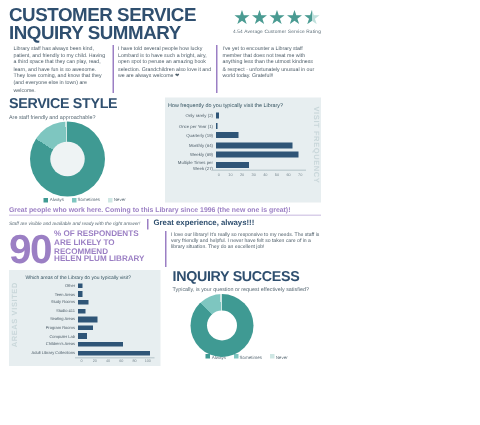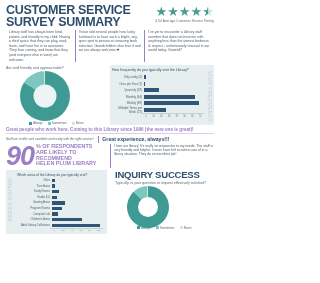--- a/index.html
+++ b/index.html
@@ -58,21 +58,21 @@
   .banner{padding:2px 6px 0 6px;}
   .banner-main{font-size:4.6px;font-weight:bold;color:#9b7fc4;}
   .banner-sub{display:flex;align-items:center;gap:4px;margin-top:1px;border-top:0.6px solid #d9cfe9;padding-top:1.5px;}
   .banner-sub .s1{font-size:3.2px;color:#5a6b76;font-style:italic;flex:0 0 auto;}
   .banner-sub .sep{width:0.8px;height:7px;background:#9b7fc4;}
   .banner-sub .s2{font-size:5.2px;font-weight:bold;color:#2f4f6f;}
 
   
   .rec{display:flex;padding:1px 6px 0 6px;gap:3px;}
   .rec-left{width:101px;display:flex;align-items:center;gap:2px;}
-  .big90{font-size:27px;font-weight:bold;color:#9b7fc4;line-height:24px;letter-spacing:-1px;font-style:italic;}
+  .big90{font-size:27px;font-weight:bold;color:#9b7fc4;line-height:24px;letter-spacing:-1px;}
   .rec-lines{color:#9b7fc4;font-weight:bold;font-size:5.4px;line-height:5.6px;}
   .rec-right{flex:1;display:flex;gap:3px;}
   .rec-quote{font-size:3.4px;line-height:4.4px;color:#4d5d68;border-left:0.8px solid #9b7fc4;padding-left:3px;}
 
   
   .bottom{display:flex;padding:2px 6px 4px 6px;gap:8px;}
   .bl{width:101px;background:#e7eef0;position:relative;padding:3px 4px 2px 2px;box-sizing:border-box;}
   .areas-v{position:absolute;left:1px;top:8px;writing-mode:vertical-rl;transform:rotate(180deg);
            font-size:5px;font-weight:bold;color:#c9d7da;letter-spacing:0.4px;}
   .bl-q{font-size:3.3px;color:#33525f;margin-left:9px;margin-bottom:1px;}
@@ -89,38 +89,39 @@
                  width:20px;height:20px;border-radius:50%;background:#ffffff;}
 </style>
 </head>
 <body>
 
 <div class="page">
 
   <div class="header">
     <div class="title">
       <span class="l1">CUSTOMER SERVICE</span>
-      <span class="l2">SURVEY SUMMARY</span>
+      <span class="l2">INQUIRY SUMMARY</span>
     </div>
     <div class="stars-wrap">
       <div class="stars">
         <span class="star">★</span><span class="star">★</span><span class="star">★</span><span class="star">★</span><span class="star half">★</span>
       </div>
       <div class="rating-cap">4.54 Average Customer Service Rating</div>
     </div>
   </div>
 
   <div class="quoterow">
     <div class="qcol">Library staff has always been kind, patient, and friendly to my child. Having a third space that they can play, read, learn, and have fun is so awesome. They love coming, and know that they (and everyone else in town) are welcome.</div>
     <div class="qcol b1">I have told several people how lucky Lombard is to have such a bright, airy, open spot to peruse an amazing book selection. Grandchildren also love it and we are always welcome ❤</div>
     <div class="qcol b2">I've yet to encounter a Library staff member that does not treat me with anything less than the utmost kindness &amp; respect - unfortunately unusual in our world today. Grateful!!</div>
   </div>
 
   <div class="mid">
     <div class="mid-left">
+      <div class="sec-title">SERVICE STYLE</div>
       <div class="sec-sub">Are staff friendly and approachable?</div>
       <div class="donut-box">
         <div class="donut" id="donut1" style="background: conic-gradient(rgb(63, 154, 147) 0deg, rgb(63, 154, 147) 302.4deg, rgb(126, 198, 192) 302.4deg, rgb(126, 198, 192) 356.4deg, rgb(207, 231, 228) 356.4deg, rgb(207, 231, 228) 360deg);"></div>
       </div>
       <div class="legend" id="legend1">
           <span><span class="sw" style="background:#3f9a93"></span>Always</span>
           <span><span class="sw" style="background:#7ec6c0"></span>Sometimes</span>
           <span><span class="sw" style="background:#cfe7e4"></span>Never</span>
         </div>
     </div>

